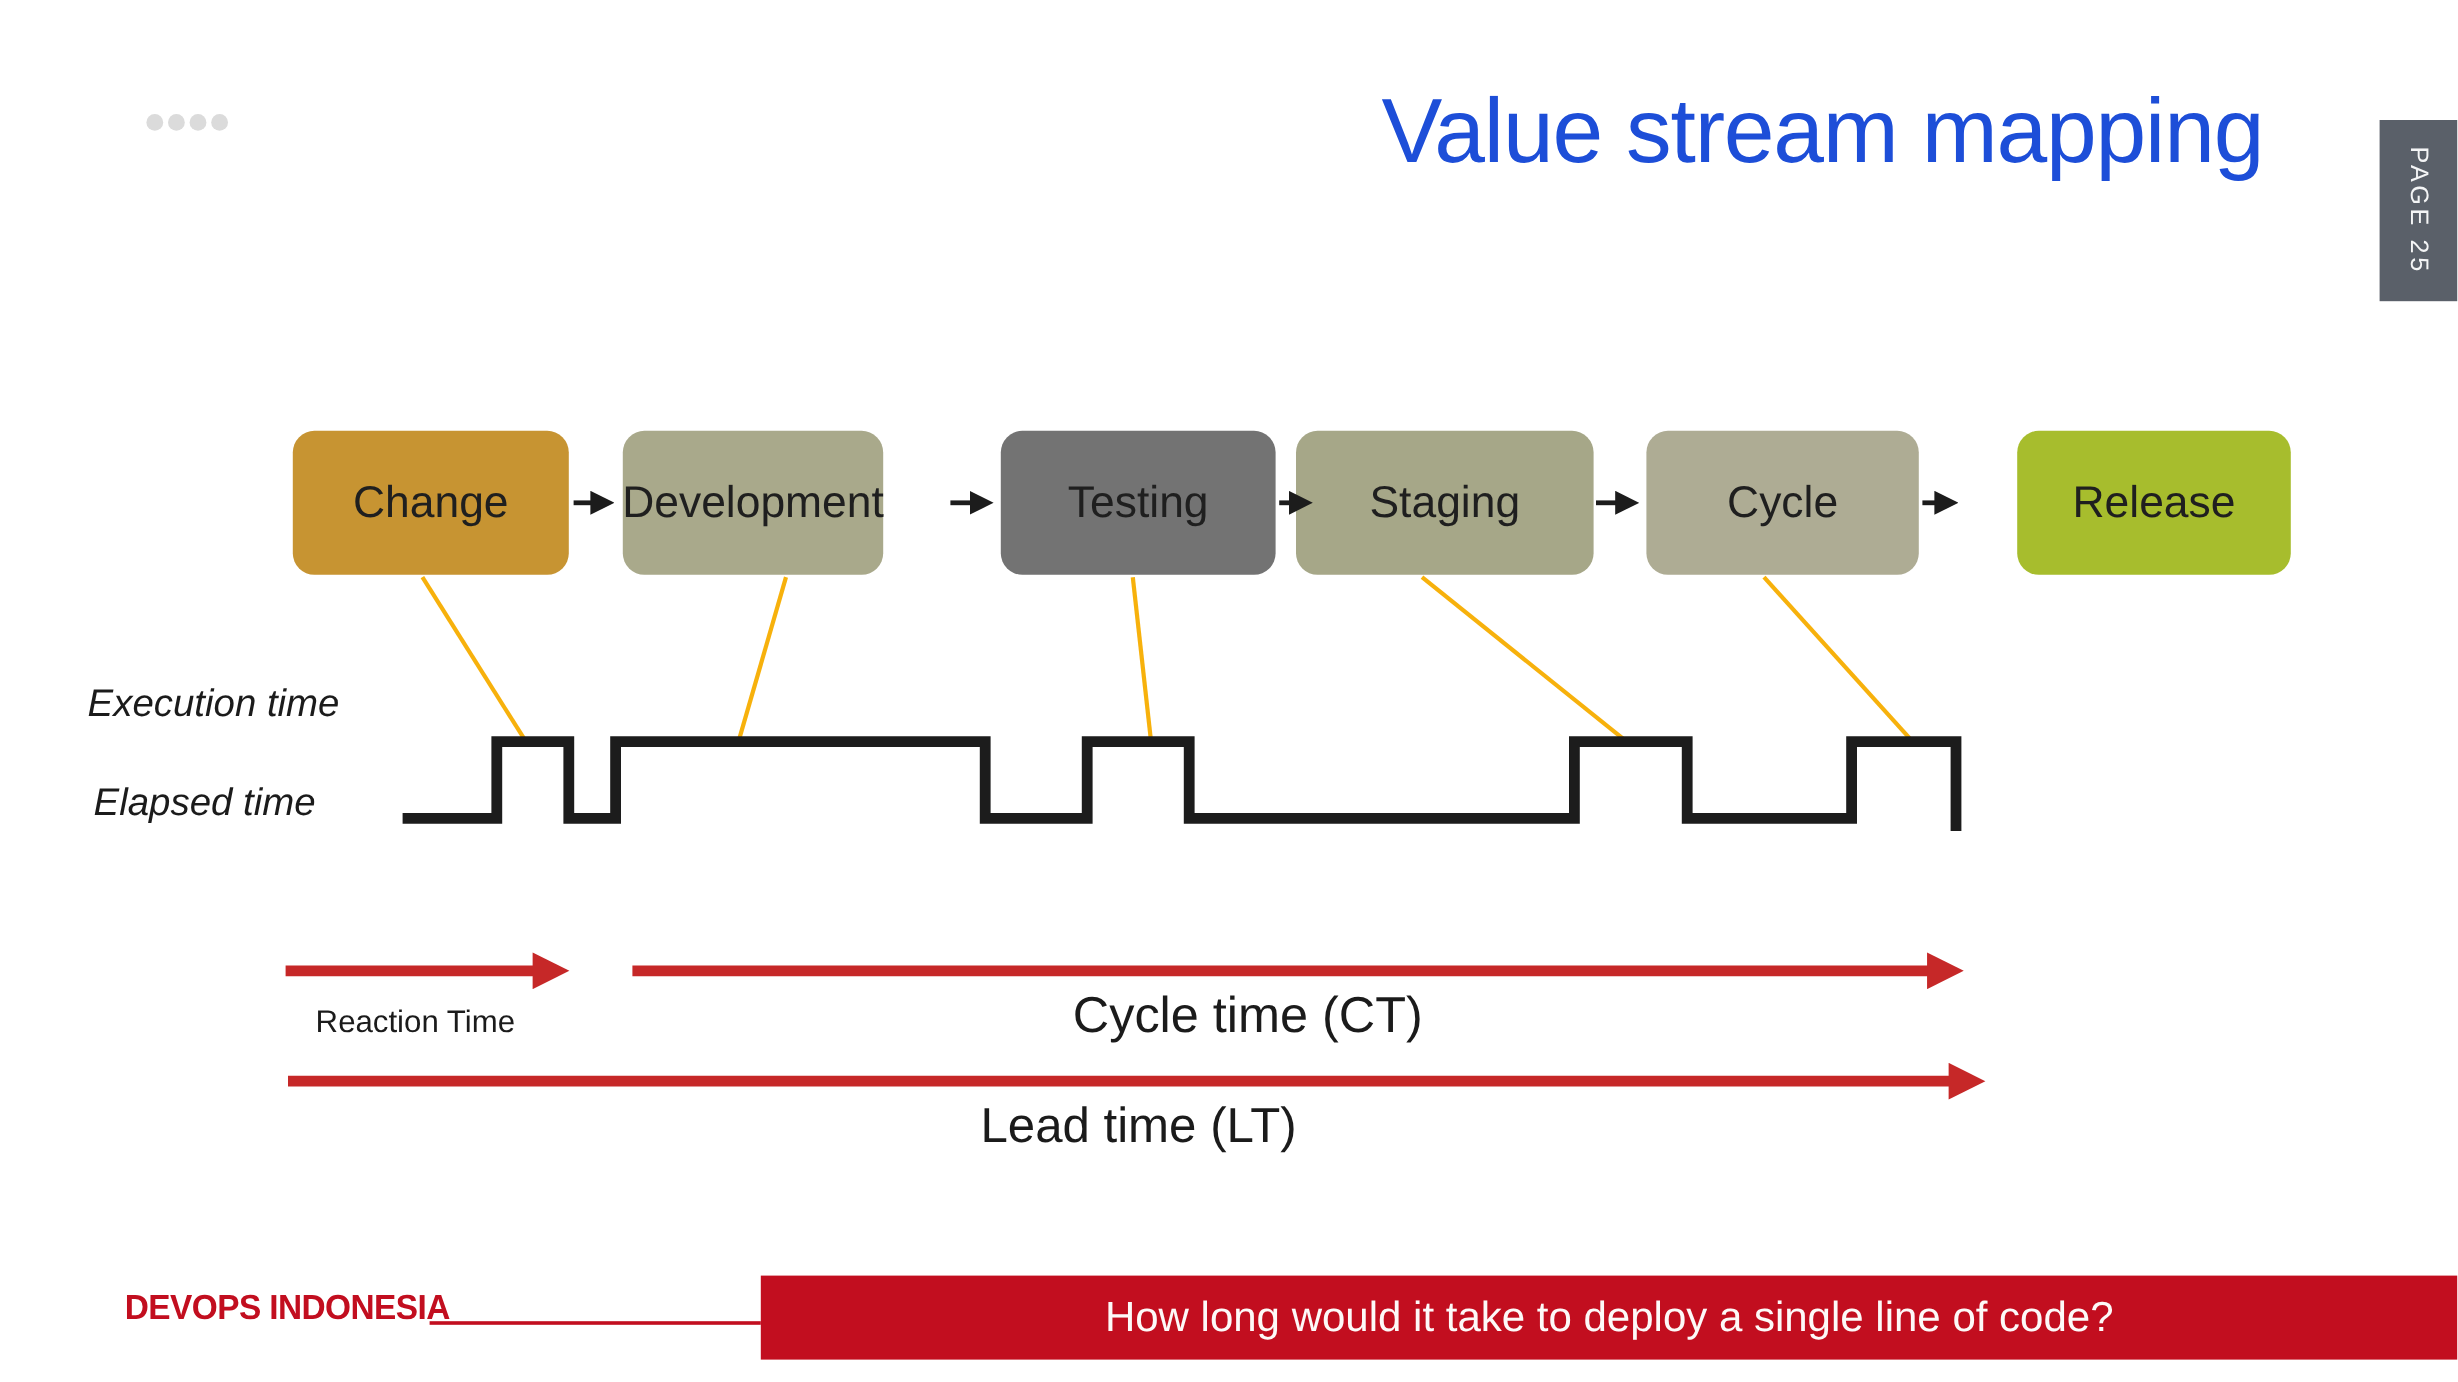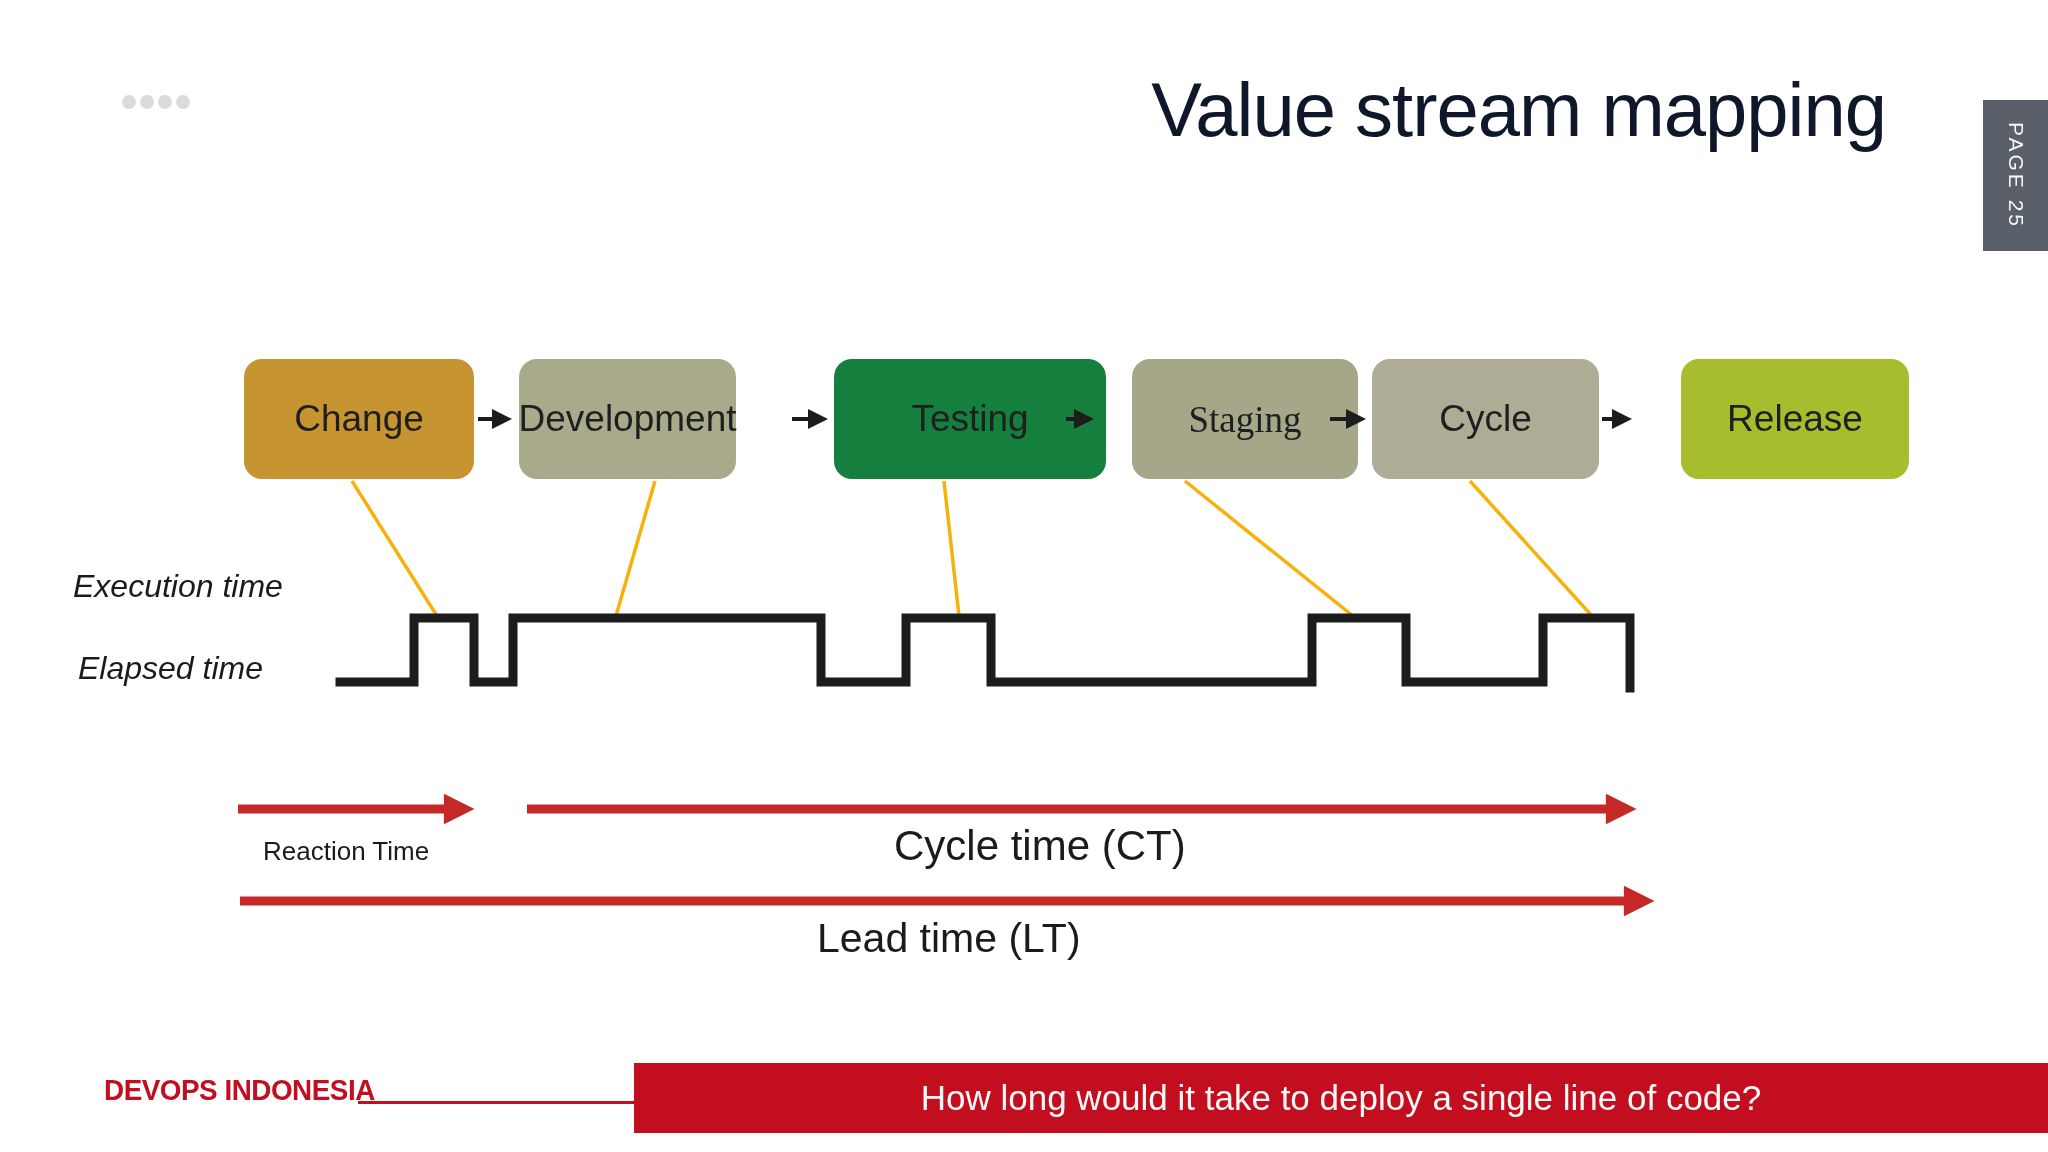--- a/index.html
+++ b/index.html
@@ -6,21 +6,21 @@
   #slide{
     position:relative;width:2048px;height:1152px;background:#ffffff;
     font-family:"Liberation Sans","DejaVu Sans",sans-serif;overflow:hidden;
   }
   
   .dots{position:absolute;left:122px;top:95px;display:flex;gap:4px;}
   .dot{width:14px;height:14px;border-radius:50%;background:#DBDBDB;}
   
   .title{
     position:absolute;top:68px;right:162px;font-size:76px;line-height:1.1;
-    color:#0f172a;letter-spacing:-1px;white-space:nowrap;
+    color:#1d4ed8;letter-spacing:-1px;white-space:nowrap;
   }
   
   .page-tab{
     position:absolute;right:0;top:100px;width:65px;height:151px;background:#5A6069;
     display:flex;align-items:center;justify-content:center;
   }
   .page-tab span{
     writing-mode:vertical-rl;color:#F4F5F6;font-size:21px;letter-spacing:3px;white-space:nowrap;
   }
   
@@ -63,22 +63,22 @@
   </div>
 
   <div class="title">Value stream mapping</div>
 
   <div class="page-tab">
     <span>PAGE 25</span>
   </div>
 
   <div class="flow-box" style="left: 244px; width: 230px; background-color: rgb(199, 148, 50);">Change</div>
   <div class="flow-box" style="left: 519px; width: 217px; background-color: rgb(169, 169, 139);">Development</div>
-  <div class="flow-box" style="left: 834px; width: 272px; background-color: #15803d;">Testing</div>
-  <div class="flow-box" style="left: 1132px; width: 226px; background-color: rgb(166, 167, 136); font-family: Liberation Serif, serif;">Staging</div>
+  <div class="flow-box" style="left: 834px; width: 229px; background-color: #737373;">Testing</div>
+  <div class="flow-box" style="left: 1080px; width: 248px; background-color: rgb(166, 167, 136);">Staging</div>
   <div class="flow-box" style="left: 1372px; width: 227px; background-color: rgb(174, 172, 148);">Cycle</div>
   <div class="flow-box" style="left: 1640px; width: 228px; background-color: rgb(167, 189, 45); margin-left: 41px;">Release</div>
 
   <div class="tl-label" style="left:73px;top:568px;">Execution time</div>
   <div class="tl-label" style="left:78px;top:650px;">Elapsed time</div>
 
   <div class="metric-label reaction">Reaction Time</div>
   <div class="metric-label cycle">Cycle time (CT)</div>
   <div class="metric-label lead">Lead time (LT)</div>
 

